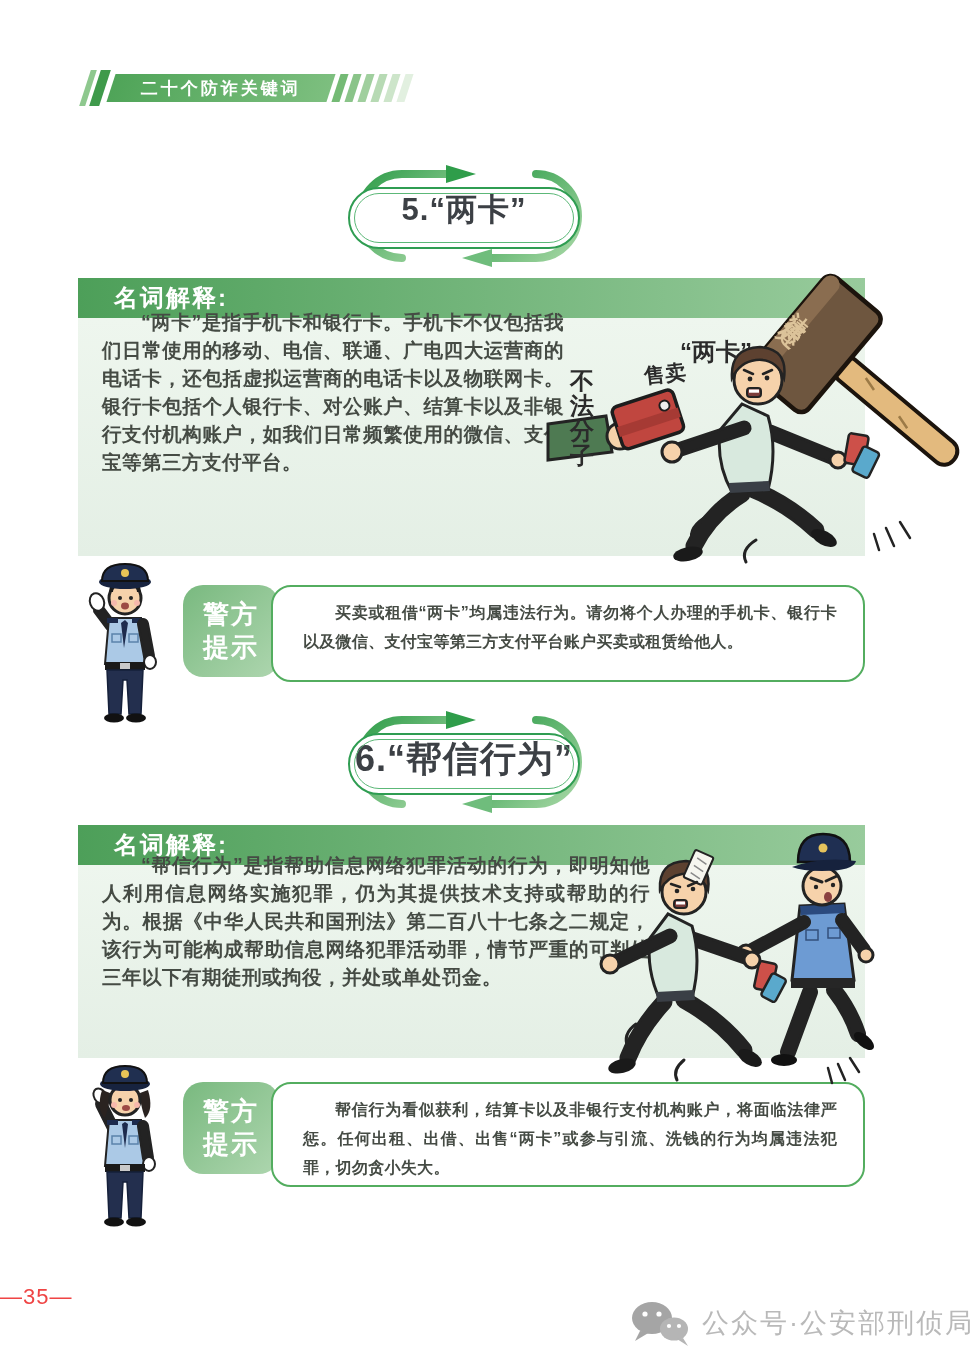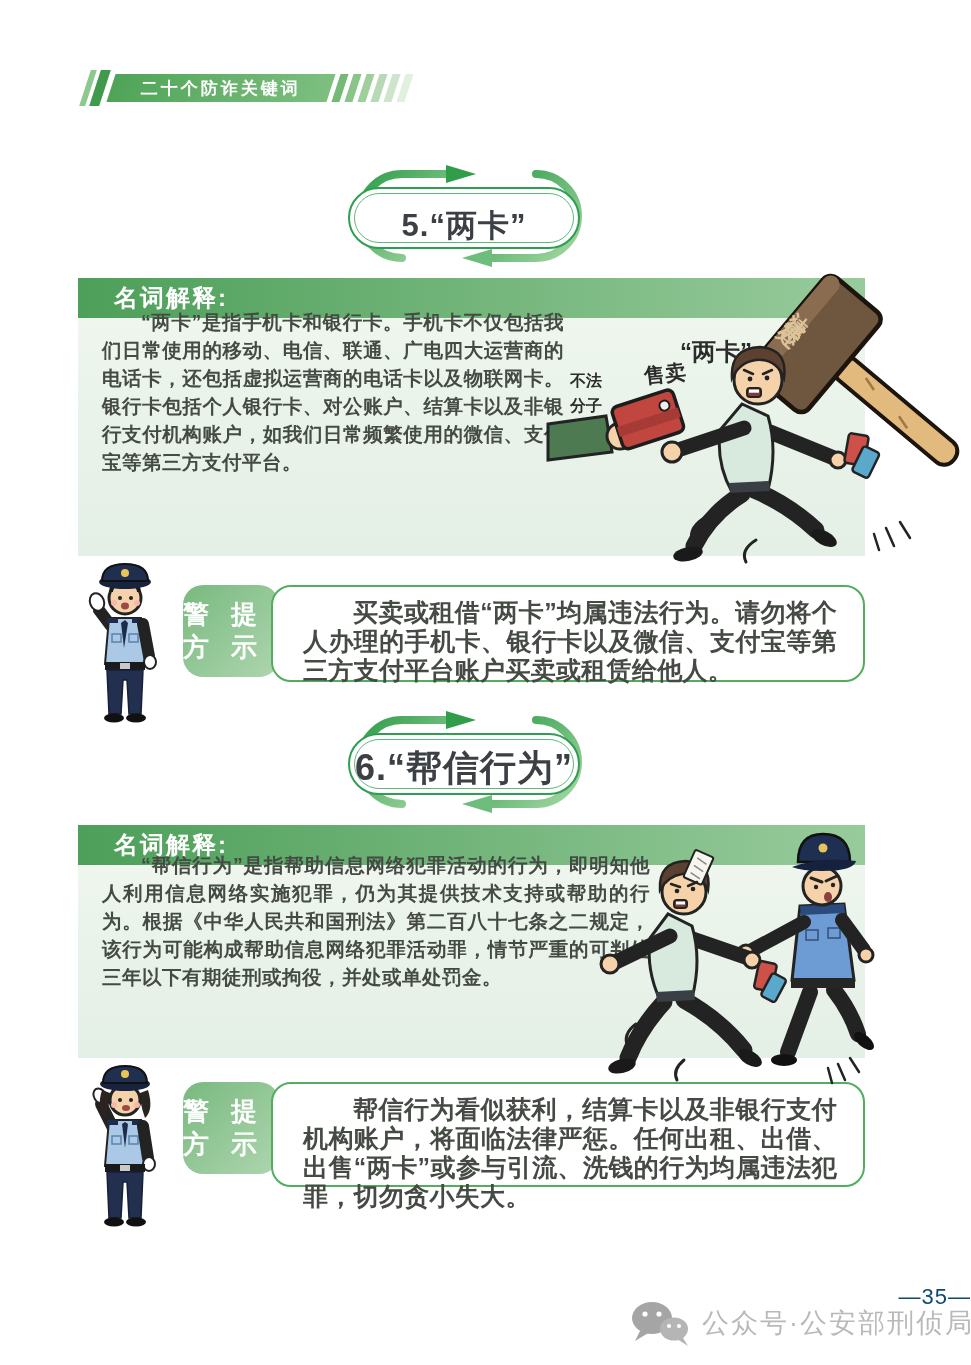--- a/index.html
+++ b/index.html
@@ -22,56 +22,56 @@
   .hb-stripe:nth-of-type(4){background:#8ac489;}
   .hb-stripe:nth-of-type(5){background:#a0cf9e;}
   .hb-stripe:nth-of-type(6){background:#b7dab4;}
   .hb-stripe:nth-of-type(7){background:#cde5ca;}
   .hb-stripe:nth-of-type(8){background:#e2f0e0;}
 
   
   .title-badge{position:absolute;left:338px;width:262px;height:104px;}
   .title-badge svg{position:absolute;left:0;top:0;overflow:visible;}
   .title-pill{position:absolute;left:10px;top:23px;width:228px;height:58px;background:#fff;
-              border:2.5px solid #2f9d52;border-radius:31px;display:flex;align-items:flex-end;justify-content:center;}
+              border:2.5px solid #2f9d52;border-radius:31px;display:flex;align-items:flex-start;justify-content:center;}
   .title-pill::before{content:"";position:absolute;left:4px;top:4px;right:4px;bottom:4px;
               border:1.5px solid #5cb878;border-radius:26px;}
   .title-pill span{font-size:31px;font-weight:700;color:#3c4045;letter-spacing:1px;white-space:nowrap;}
 
   
   .term-box{position:absolute;left:78px;width:787px;}
   .term-box-header{height:40px;background:linear-gradient(90deg,#4d9f59,#98cb9c);
                    display:flex;align-items:center;}
   .term-box-header span{color:#ffffff;font-size:24px;font-weight:700;letter-spacing:2px;margin-left:36px;}
   .term-box-content{background:linear-gradient(180deg,#eef6ee,#e4efe5);}
   .term-paragraph{position:absolute;margin:0;text-indent:2em;font-size:19.5px;line-height:28px;
                   font-weight:600;color:#454b44;text-align:justify;letter-spacing:0.5px;}
 
   
   .tip-label{position:absolute;left:183px;width:96px;height:92px;border-radius:20px;
              background:linear-gradient(135deg,#79b97f,#aed6af);
-             display:flex;flex-direction:row;align-items:center;justify-content:center;z-index:1;}
+             display:flex;flex-direction:column;align-items:center;justify-content:center;z-index:1;}
   .tip-label span{color:#fff;font-size:26px;font-weight:700;line-height:33px;letter-spacing:2px;}
   .tip-box{position:absolute;left:271px;width:594px;background:#ffffff;border:2px solid #53ad5f;
            border-radius:20px;z-index:2;box-sizing:border-box;}
-  .tip-text{margin:0;padding:11px 26px 0 30px;text-indent:2em;font-size:25px;line-height:29px;
+  .tip-text{margin:0;padding:11px 26px 0 30px;text-indent:2em;font-size:16px;line-height:29px;
             font-weight:600;color:#454b44;text-align:justify;letter-spacing:0.3px;}
 
   
   .illus{position:absolute;z-index:3;}
   .illus svg{position:absolute;left:0;top:0;overflow:visible;}
   .illus-label{position:absolute;font-weight:700;color:#2b2b2b;z-index:4;}
   .hammer-text{position:absolute;writing-mode:vertical-rl;text-orientation:upright;
                font-weight:700;font-size:21px;color:#dcc39a;letter-spacing:5px;z-index:4;}
 
   .officer{position:absolute;z-index:3;}
 
   
-  .page-number{position:absolute;left:0;top:1284px;width:100%;text-align:right;
-               font-size:22px;color:#0c4a6e;letter-spacing:1px;}
+  .page-number{position:absolute;left:0;top:1284px;width:100%;text-align:left;
+               font-size:22px;color:#ef4444;letter-spacing:1px;}
   .wechat-footer{position:absolute;left:628px;top:1298px;display:flex;align-items:center;}
   .wechat-footer .wc-text{color:#b9b9b9;font-size:27px;letter-spacing:2px;margin-left:10px;white-space:nowrap;}
 
   
   .ol{stroke:#232323;fill:none;stroke-linecap:round;}
   .skin{fill:#f6d2ab;stroke:#232323;stroke-width:3;}
 </style>
 </head>
 <body>
 
@@ -164,21 +164,21 @@
         <circle cx="124" cy="170" r="10" class="skin"></circle>
         <circle cx="210" cy="98" r="24" class="skin"></circle>
         <path d="M184 96 Q182 66 212 65 Q240 67 236 96 Q228 76 208 78 Q192 80 184 96 Z" fill="#5d4130" stroke="#232323" stroke-width="2.5"></path>
         <path d="M196 88 L205 92 M224 88 L215 92" class="ol" stroke-width="2.5"></path>
         <circle cx="202" cy="97" r="2.4" fill="#232323"></circle>
         <circle cx="219" cy="96" r="2.4" fill="#232323"></circle>
         <rect x="199" y="106" width="14" height="9" rx="3" fill="#7c3d3b" stroke="#232323" stroke-width="2"></rect>
         <rect x="201" y="107.5" width="10" height="3.2" fill="#ffffff"></rect>
       </g>
     </svg>
-    <span class="illus-label" style="left:22px;top:86px;width:46px;font-size:16px;line-height:25px;">不法分子</span>
+    <span class="illus-label" style="left:22px;top:86px;width:46px;font-size:24px;line-height:25px;">不法分子</span>
     <span class="illus-label" style="left:96px;top:78px;font-size:21px;transform:rotate(-6deg);">售卖</span>
     <span class="illus-label" style="left:132px;top:54px;font-size:24px;">“两卡”</span>
     <span class="hammer-text" style="left:216px;top:8px;height:118px;transform:rotate(40deg);">法律惩处</span>
   </div>
 
   <div class="officer" style="left:85px;top:556px;">
     <svg width="80" height="170" viewBox="0 0 80 170">
       <path d="M26 70 L14 54" class="ol" stroke-width="12"></path>
       <path d="M26 70 L14 54" class="ol" stroke="#abc9e6" stroke-width="7"></path>
       <ellipse cx="12" cy="46" rx="7" ry="9" transform="rotate(-20 12 46)" fill="#ffffff" stroke="#232323" stroke-width="2"></ellipse>

